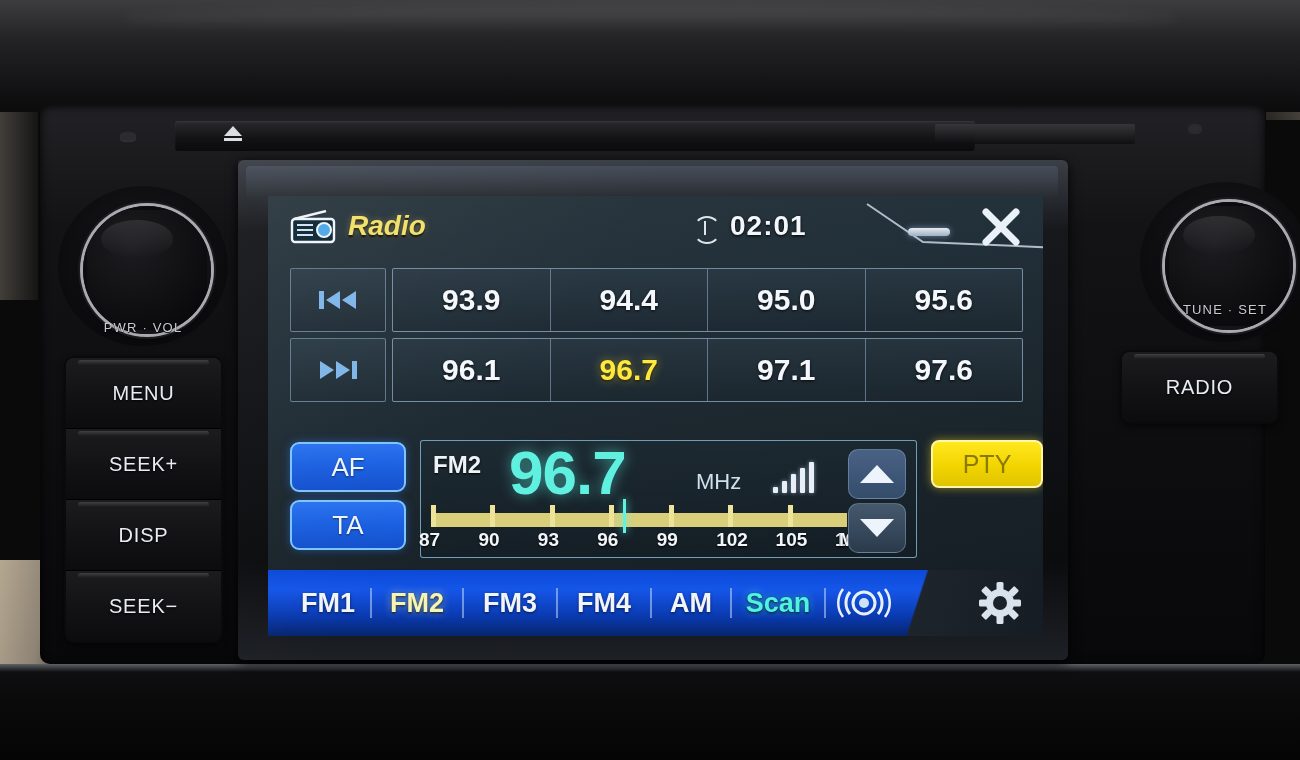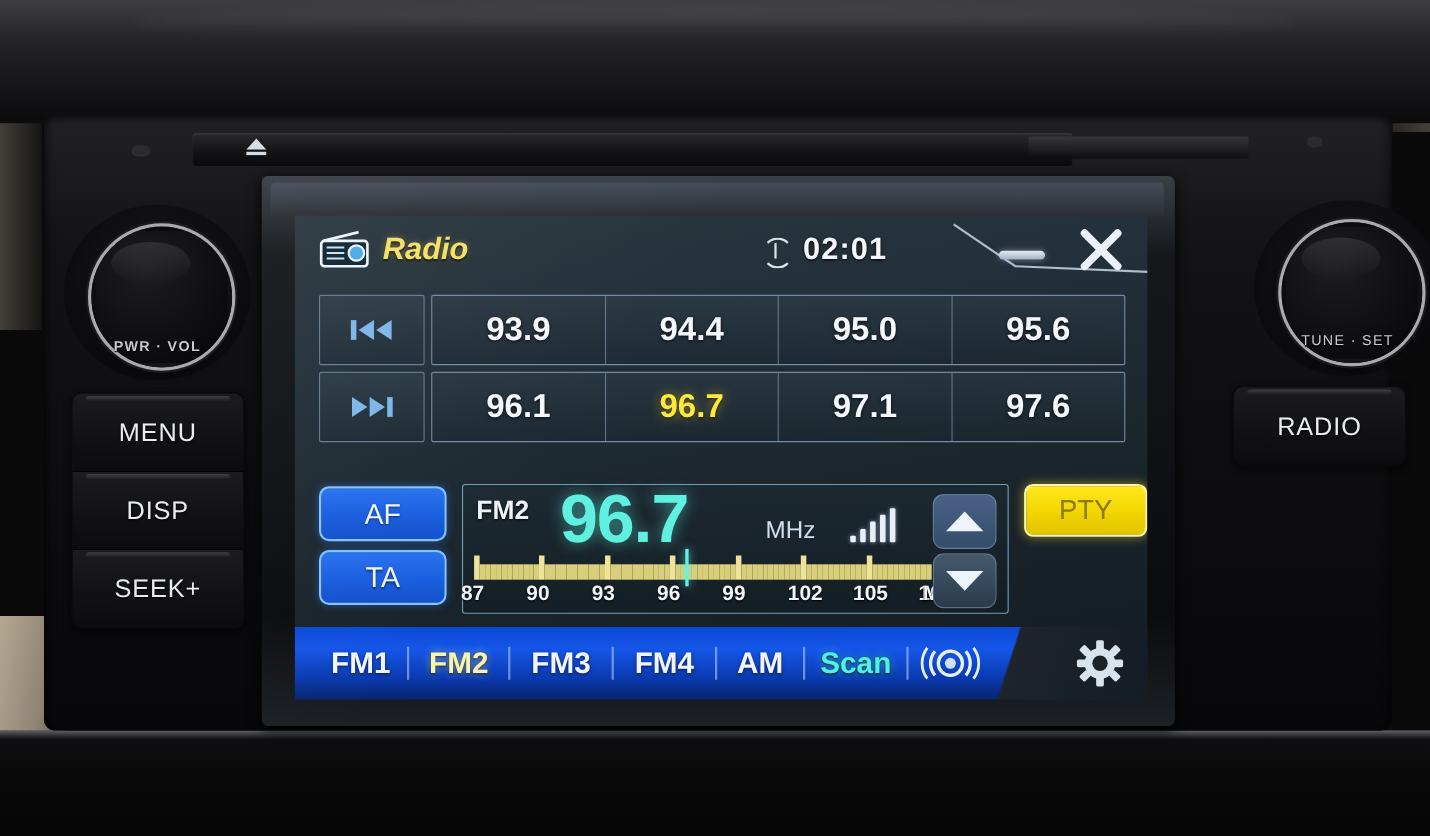--- a/index.html
+++ b/index.html
@@ -60,21 +60,21 @@
   .knob:after{content:"";position:absolute;left:12%;top:8%;width:60%;height:32%;border-radius:50%;
     background:linear-gradient(180deg,rgba(255,255,255,.10),rgba(255,255,255,0));}
   .knob-label{position:absolute;width:170px;text-align:center;color:#c8cad0;font-size:13px;
     letter-spacing:1.2px;font-family:"Liberation Sans",sans-serif;text-shadow:0 1px 1px #000;}
 
   
   .btn-col{position:absolute;width:155px;border-radius:8px;
     background:linear-gradient(180deg,#1a1a1c 0%,#101012 100%);
     box-shadow:0 0 0 2px #0a0a0b, 0 3px 8px rgba(0,0,0,.8);overflow:hidden;}
   .hw-btn{height:70px;display:flex;align-items:center;justify-content:center;
-    color:#e9ecf2;font-size:23px;letter-spacing:.8px;position:relative;
+    color:#e9ecf2;font-size:20px;letter-spacing:.8px;position:relative;
     background:linear-gradient(180deg,#1c1c1f 0%,#121214 55%,#0c0c0e 100%);
     text-shadow:0 1px 2px #000;}
   .hw-btn+.hw-btn{border-top:1px solid #000;}
   .hw-btn:after{content:"";position:absolute;left:12px;right:12px;top:2px;height:5px;border-radius:4px;
     background:linear-gradient(180deg,rgba(255,255,255,.16),rgba(255,255,255,0));}
 
   
   .bezel{position:absolute;left:238px;top:160px;width:830px;height:500px;border-radius:6px;
     background:linear-gradient(180deg,#3b3f46 0%,#16181c 14%,#0b0c0e 80%,#1d2025 100%);
     box-shadow:0 3px 12px rgba(0,0,0,.9);}
@@ -192,35 +192,38 @@
   <div class="slot-mouth"></div>
   <div class="mic-dot"></div>
   <div class="ir-dot"></div>
   <div class="eject-btn">
     <div class="tri"></div>
       <div class="bar"></div>
   </div>
 
   <div class="knob-well" style="left:58px;top:186px;"></div>
   <div class="knob" style="left:83px;top:206px;"></div>
-  <div class="knob-label" style="left:58px;top:307px;font-weight:bold;">PWR · VOL</div>
+  <div class="knob-label" style="left:58px;top:320px;">PWR · VOL</div>
 
   <div class="knob-well" style="left:1140px;top:182px;"></div>
   <div class="knob" style="left:1165px;top:202px;"></div>
   <div class="knob-label" style="left:1140px;top:302px;">TUNE · SET</div>
 
   <div class="btn-col" style="left:66px;top:358px;">
     <div class="hw-btn">
         <span>MENU</span>
       </div>
     <div class="hw-btn">
+        <span>SEEK+</span>
+      </div>
+    <div class="hw-btn">
         <span>DISP</span>
       </div>
     <div class="hw-btn">
-        <span>SEEK+</span>
+        <span>SEEK−</span>
       </div>
   </div>
 
   <div class="btn-col" style="left:1122px;top:352px;">
     <div class="hw-btn">
         <span>RADIO</span>
       </div>
   </div>
 
   <div class="bezel"></div>

